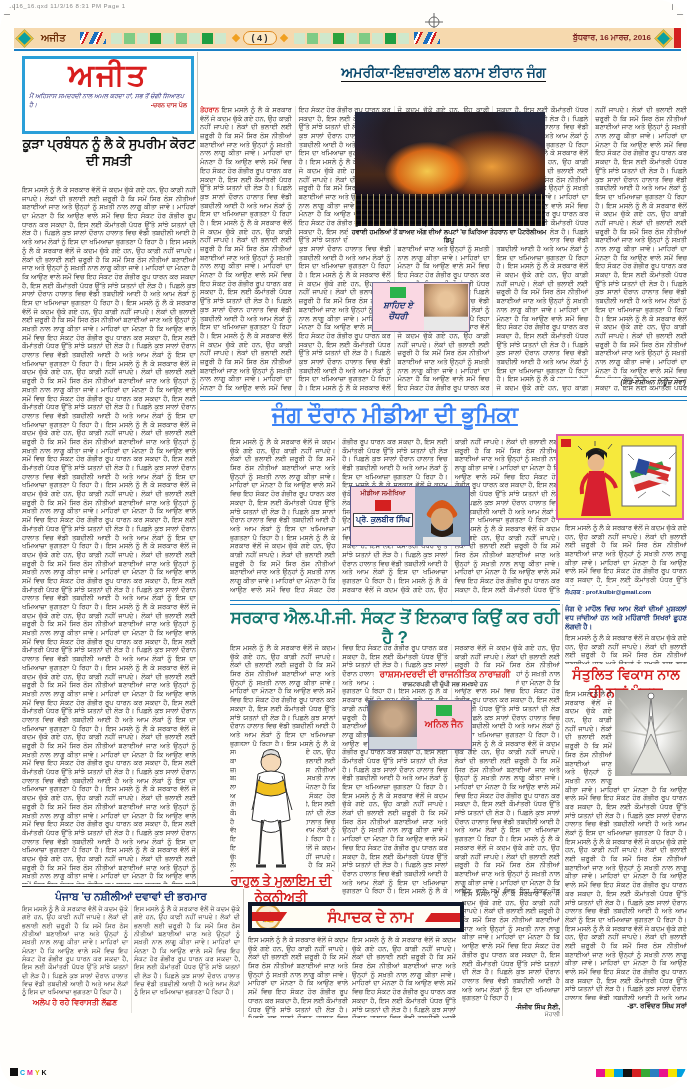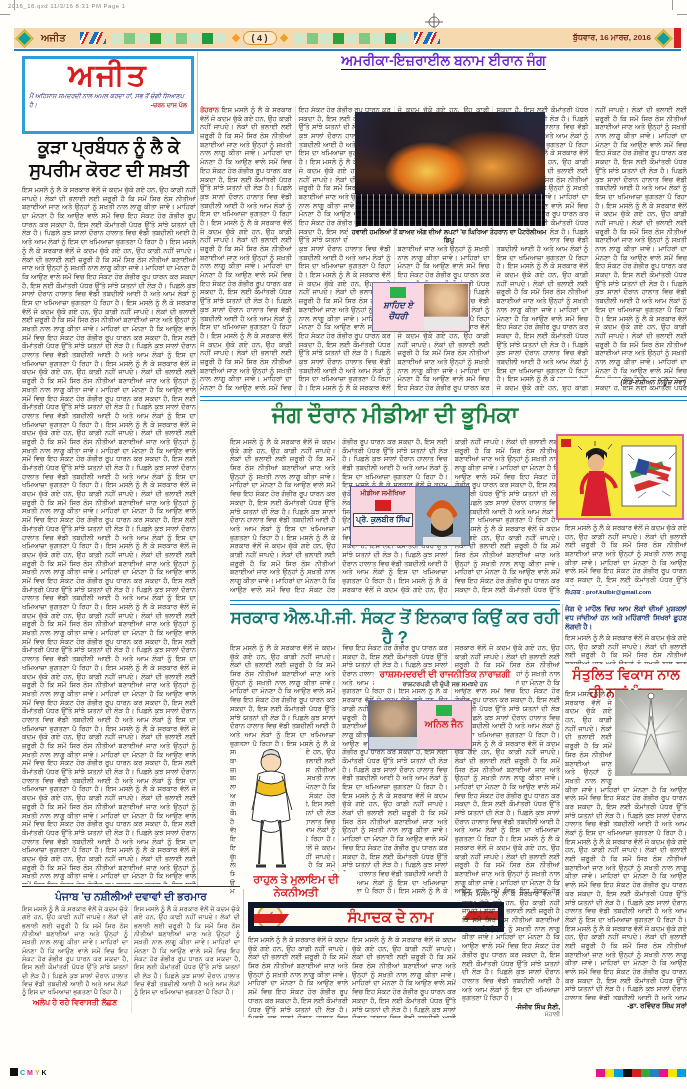--- a/index.html
+++ b/index.html
@@ -1,17 +1,17 @@
 <!DOCTYPE html>
 <html><head>
 <meta charset="utf-8">
 <style>
   html,body{margin:0;padding:0;background:#fff;}
   .page{position:relative;width:687px;height:1089px;background:#fffefb;overflow:hidden;
-        font-family:"Liberation Sans",sans-serif;color:#222;}
+        font-family:"Liberation Sans",sans-serif;color:#222;border-radius:29px;}
   .abs{position:absolute;}
   
   .slug{left:8px;top:3px;font-size:6px;color:#8a8a8a;letter-spacing:.5px;}
   .regmark{left:425px;top:13px;}
   .tick{background:#999;}
   
   .hstrip{left:14px;top:28px;width:660px;height:20px;background:#f6d9ae;display:flex;align-items:center;padding:0 4px;box-sizing:border-box;}
   .hdiamond{width:9px;height:9px;transform:rotate(45deg);background:#0aa0a0;border:2px solid #e8b838;flex:0 0 auto;}
   .hbrand{font-size:10px;font-weight:bold;color:#6b2d08;margin:0 14px 0 10px;}
   .stripe{width:26px;height:12px;background:
@@ -35,24 +35,24 @@
   .mast-author{color:#c02020;font-weight:bold;float:right;font-style:normal;}
   
   .bt{font-size:6.8px;line-height:1.28;text-align:justify;color:#262626;overflow:hidden;}
   .cols5{column-count:5;column-gap:7px;column-rule:1px solid #e4e2dd;}
   .cols3{column-count:3;column-gap:7px;column-rule:1px solid #e4e2dd;}
   .cols2{column-count:2;column-gap:6px;column-rule:1px solid #e4e2dd;}
   .lead-word{color:#d42020;font-weight:bold;}
   .vrule{background:#c9c6bf;width:1px;}
   .redhead{color:#d42020;font-weight:bold;text-align:center;background:#fffefb;}
   
-  .ed-head{left:22px;top:136px;width:174px;font-size:18px;font-weight:bold;color:#0d0d0d;text-align:center;line-height:1.28;}
+  .ed-head{left:22px;top:136px;width:174px;font-size:13px;font-weight:bold;color:#0d0d0d;text-align:center;line-height:1.28;}
   .ed-body{left:22px;top:186px;width:174px;height:698px;}
   
-  .kicker{left:200px;top:52px;width:487px;text-align:center;font-size:14px;font-weight:bold;color:#6d28d9;}
+  .kicker{left:200px;top:64px;width:487px;text-align:center;font-size:14px;font-weight:bold;color:#0c4a6e;}
   .kicker span{border-bottom:1.5px solid #111;padding-bottom:1px;}
   .mainhead{left:200px;top:67px;width:487px;text-align:center;font-size:26px;font-weight:bold;color:#0a0a0a;line-height:1.2;}
   .mainbody{left:200px;top:106px;width:487px;height:290px;}
   .warphoto{left:355px;top:112px;width:190px;height:114px;background:
       radial-gradient(ellipse 55px 38px at 38% 52%, rgba(255,210,80,.95), rgba(255,120,20,.8) 55%, rgba(120,40,10,0) 78%),
       radial-gradient(ellipse 75px 45px at 72% 48%, rgba(255,170,60,.9), rgba(190,80,15,.5) 60%, rgba(60,25,10,0) 82%),
       radial-gradient(ellipse 95px 60px at 45% 20%, rgba(45,38,42,.98), rgba(35,28,34,.85) 60%, rgba(25,20,28,0) 90%),
       linear-gradient(180deg,#23283c 0%,#2e2433 30%,#47291a 55%,#1a1220 74%,#0c0a12 100%);}
   .citylights{position:absolute;left:0;bottom:0;width:100%;height:32px;opacity:.85;background:
       repeating-linear-gradient(90deg, rgba(255,232,150,.75) 0 1.5px, rgba(10,8,14,0) 1.5px 6px),
@@ -62,50 +62,50 @@
   .authbox1 .txt{flex:1;text-align:center;font-style:italic;}
   .greensq{width:16px;height:11px;background:#2bb34b;margin:4px auto 2px;}
   .redsq{width:16px;height:11px;background:#d42020;margin:3px auto 2px;}
   .aname{font-size:8.5px;font-weight:bold;color:#14306e;line-height:1.25;}
   .face1{width:44px;height:46px;margin:1px;background:
       linear-gradient(180deg, rgba(255,255,255,0) 70%, #e8e8e8 72%),
       radial-gradient(circle at 50% 34%, #e8c49a 20%, #caa078 48%, #8a6a50 75%, #5a4438 100%);}
   .credit{left:558px;top:378px;width:128px;text-align:right;font-size:6.5px;font-weight:bold;font-style:italic;color:#333;background:#fffefb;}
   .bluesep1{left:200px;top:396px;width:487px;height:3px;border-top:1px solid #1a7fc4;border-bottom:1px solid #1a7fc4;}
   
-  .mediahead{left:230px;top:402px;width:330px;text-align:center;font-size:22px;font-weight:bold;color:#15803d;}
+  .mediahead{left:230px;top:402px;width:330px;text-align:center;font-size:22px;font-weight:bold;color:#3b82f6;text-decoration:underline;}
   .mediabody{left:230px;top:438px;width:330px;height:164px;}
   .mediaside{left:565px;top:524px;width:122px;height:62px;}
   .contact{left:565px;top:589px;width:122px;font-size:6px;font-weight:bold;color:#14306e;}
   .cartoon{left:556px;top:434px;width:128px;height:86px;border:2px solid #e060a8;background:#f6e93c;box-sizing:border-box;}
   .authbox2{left:350px;top:486px;width:120px;height:60px;background:#f8d7e0;border:1px solid #5a5a8c;display:flex;box-sizing:border-box;}
   .ab2label{font-size:6.5px;font-weight:bold;color:#8a1f1f;margin-top:2px;}
   .ab2name{border:1px solid #444;background:#fff;font-size:8px;font-weight:bold;color:#14306e;margin:2px 2px 0;padding:1px 0;}
   .bluesep2{left:230px;top:600px;width:330px;height:3px;border-top:1px solid #1a7fc4;border-bottom:1px solid #1a7fc4;}
   
   .lpghead{left:230px;top:608px;width:330px;text-align:center;font-size:17px;font-weight:bold;color:#0f766e;}
   .lpgbody{left:230px;top:644px;width:330px;height:252px;}
   .cross1{left:374px;top:668px;width:142px;padding:1px 0;font-size:9px;}
   .cross1sub{font-size:6.3px;color:#333;font-weight:bold;text-align:center;background:#fffefb;}
   .authbox3{left:368px;top:700px;width:104px;height:50px;border:1px solid #76769a;display:flex;background:#f6cfdb;box-sizing:border-box;}
   .face3{width:48px;height:48px;background:
       linear-gradient(180deg, rgba(255,255,255,0) 74%, #cfd6dd 76%),
       radial-gradient(circle at 50% 36%, #c8a888 22%, #9a8068 52%, #5a6a7a 80%, #44546a 100%);}
   .manart{left:236px;top:746px;width:70px;height:126px;background:#fffefb;}
-  .cross2{left:235px;top:872px;width:122px;font-size:11px;padding:1px 0;}
+  .cross2{left:220px;top:872px;width:122px;font-size:13px;padding:1px 0;text-decoration:underline;}
   
   .rc-intro{left:565px;top:604px;width:122px;height:28px;font-size:7px;font-weight:bold;color:#14306e;text-align:justify;line-height:1.3;overflow:hidden;}
   .rc-b1{left:565px;top:634px;width:122px;height:30px;}
   .rc-cross{left:565px;top:666px;width:122px;font-size:14px;line-height:1.25;}
   .rc-flow{left:565px;top:690px;width:122px;height:310px;}
   .monument{float:right;width:72px;height:86px;margin:0 0 2px 3px;background:
       radial-gradient(circle at 50% 55%, #f4f4f2 18%, #d8d8d4 40%, #bdbdb8 62%, #a8a8a2 100%);}
   .rc-sig{left:565px;top:1002px;width:122px;text-align:right;font-size:7px;font-weight:bold;color:#111;background:#fffefb;}
   
-  .lban{left:248px;top:902px;width:256px;height:30px;background:#fffdf4;border:6px solid #0f172a;display:flex;align-items:center;box-sizing:border-box;overflow:hidden;}
+  .lban{left:248px;top:902px;width:216px;height:30px;background:#fffdf4;border:4px solid #0f172a;display:flex;align-items:center;box-sizing:border-box;overflow:hidden;}
   .lbadge{width:22px;height:22px;border-radius:50%;border:2px solid #d8a040;background:#f8ecd0;text-align:center;line-height:22px;font-size:11px;margin-left:3px;flex:0 0 auto;}
   .lribbon{position:absolute;background:#d42020;height:9px;width:40px;transform:skewX(-35deg);}
   .lban-text{flex:1;text-align:center;font-size:15px;font-weight:bold;color:#d42020;}
   .lcol1{left:248px;top:936px;width:100px;height:82px;}
   .lcol2{left:352px;top:936px;width:104px;height:82px;}
   .lcol3{left:462px;top:890px;width:98px;height:128px;}
   .sig{display:block;text-align:right;font-size:6.6px;font-weight:bold;color:#111;}
   .place{display:block;text-align:right;font-size:6px;color:#333;}
   
   .blb-rule{left:22px;top:886px;width:218px;height:0;border-top:1.5px solid #333;}

